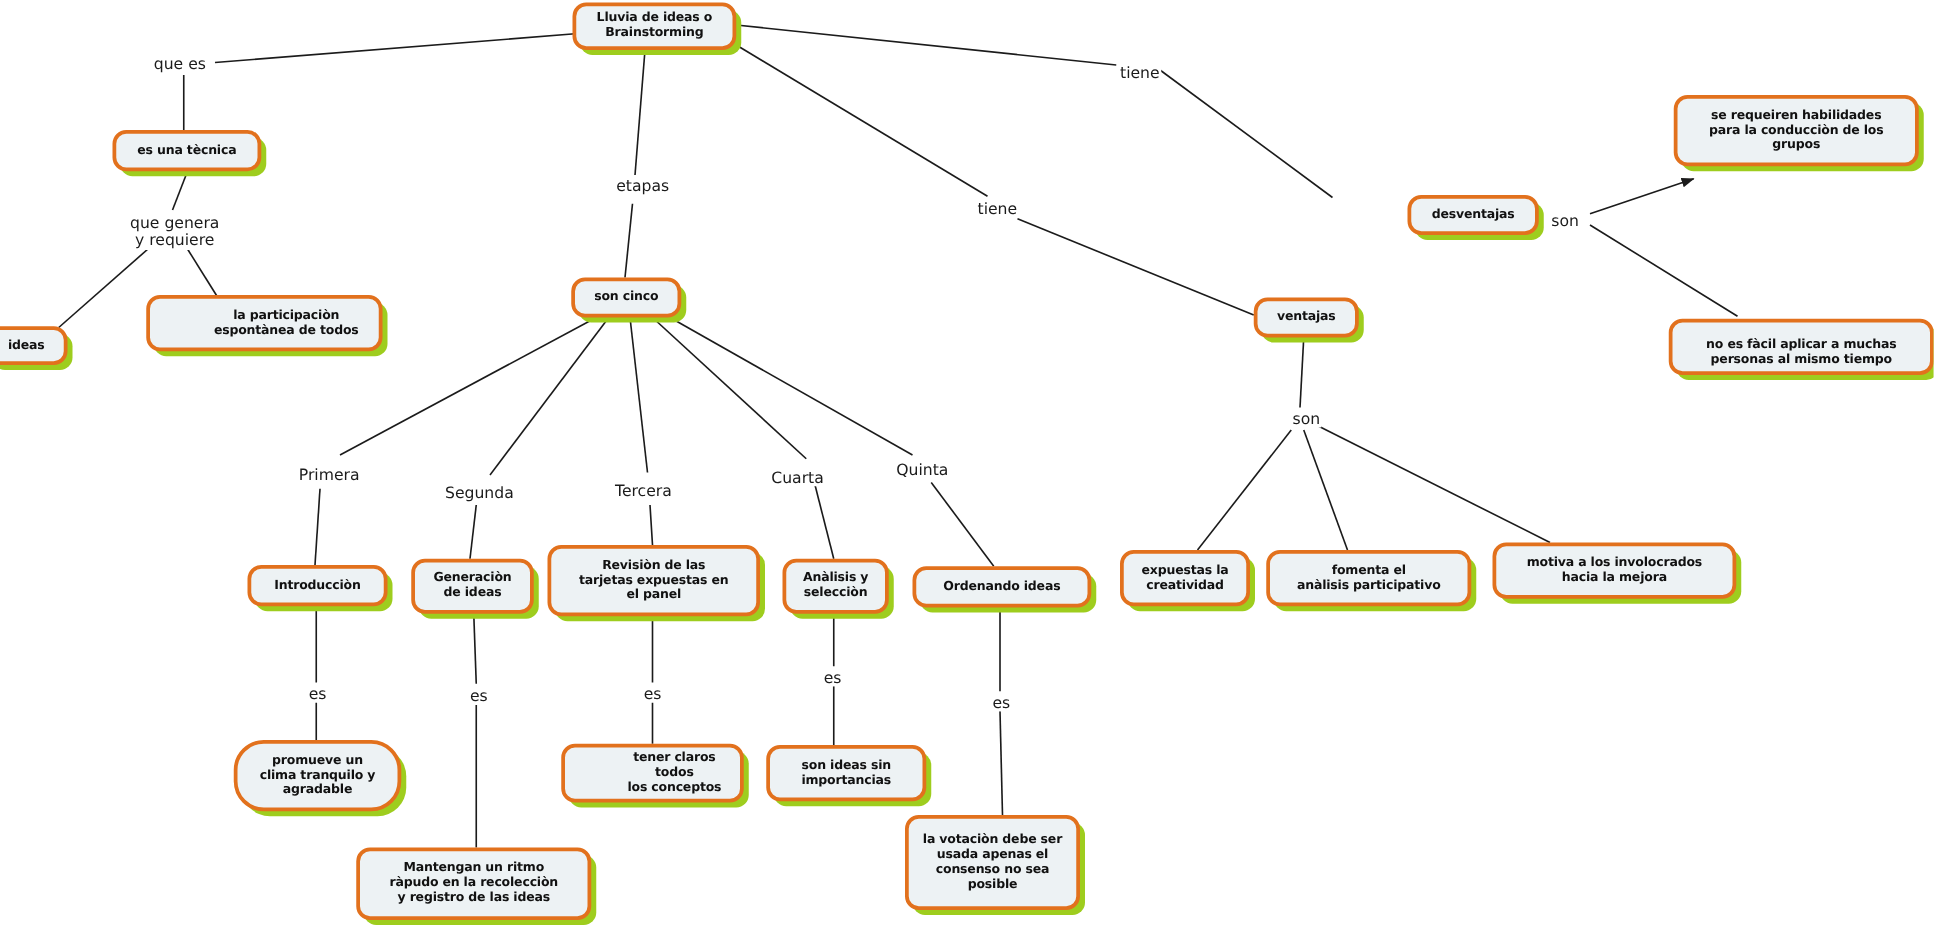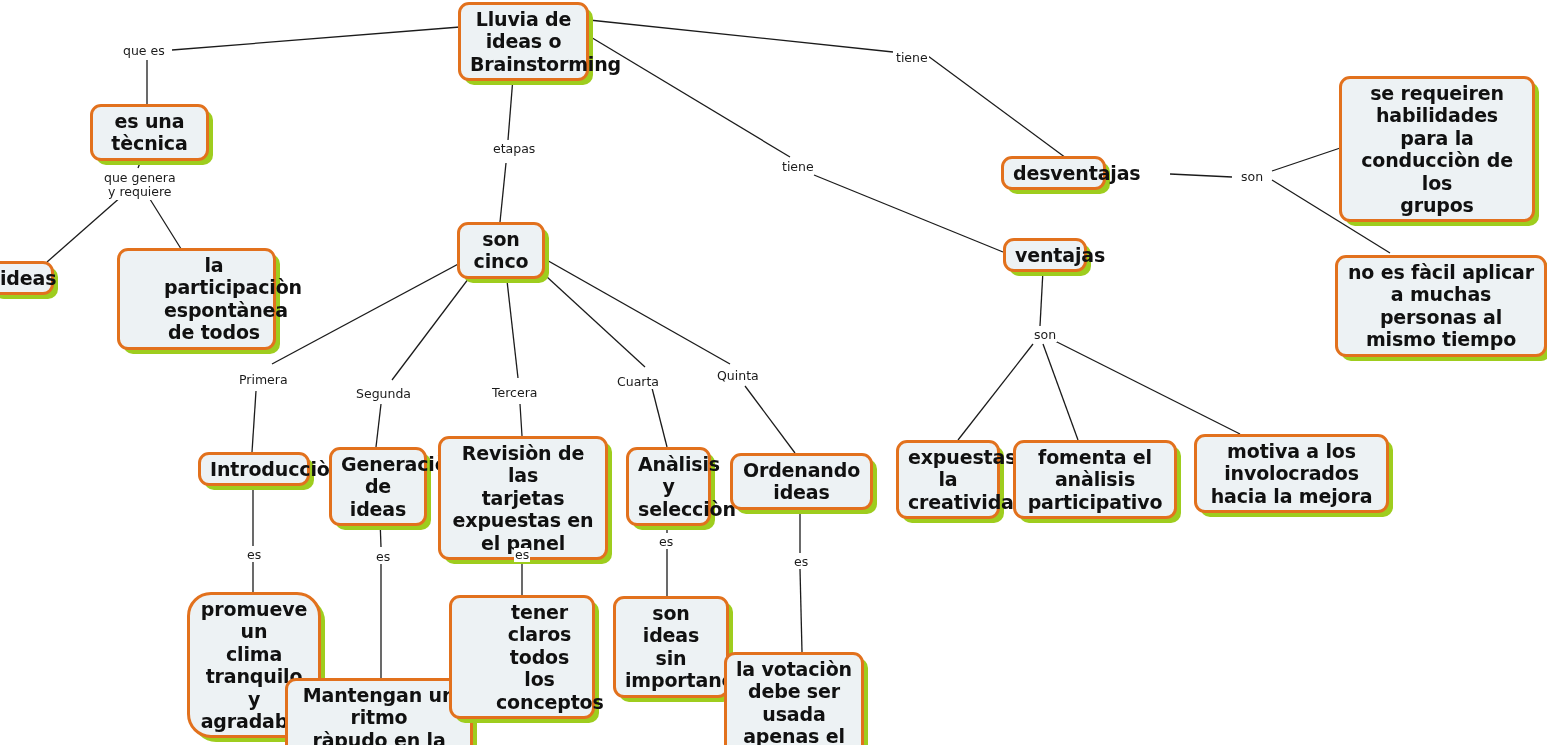--- a/index.html
+++ b/index.html
@@ -29,21 +29,21 @@
     background: #edf2f4;
     border: 3px solid #e2711d;
     border-radius: 11px;
     box-shadow: 5px 5px 0 -1px #9ecd1e;
     display: flex;
     align-items: center;
     justify-content: center;
     text-align: center;
     color: #111111;
     font-weight: bold;
-    font-size: 19px;
+    font-size: 10px;
     line-height: 1.18;
     padding: 3px 9px;
     letter-spacing: -0.15px;
     z-index: 5;
   }
   .node-text {
     display: block;
     width: 100%;
     white-space: pre-line;
   }
@@ -116,21 +116,21 @@
       <div class="node" style="left: 458px; top: 2px; width: 131px; min-height: 38px;">
         <span class="node-text">Lluvia de ideas o
 Brainstorming</span>
       </div>
       <div class="node" style="left: 90px; top: 104px; width: 119px; min-height: 33px;">
         <span class="node-text">es una tècnica</span>
       </div>
       <div class="node" style="left: -12px; top: 261px; width: 66px; min-height: 31px;">
         <span class="node-text">ideas</span>
       </div>
-      <div class="node" style="left: 117px; top: 248px; width: 159px; min-height: 45px; padding-left: 44px;">
+      <div class="node" style="left: 117px; top: 236px; width: 189px; min-height: 45px; padding-left: 44px;">
         <span class="node-text">la participaciòn
 espontànea de todos</span>
       </div>
       <div class="node" style="left: 457px; top: 222px; width: 88px; min-height: 32px;">
         <span class="node-text">son cinco</span>
       </div>
       <div class="node" style="left: 198px; top: 452px; width: 112px; min-height: 33px;">
         <span class="node-text">Introducciòn</span>
       </div>
       <div class="node" style="left: 329px; top: 447px; width: 98px; min-height: 44px;">
@@ -156,54 +156,54 @@
       </div>
       <div class="node" style="left: 285px; top: 678px; width: 188px; min-height: 58px;">
         <span class="node-text">Mantengan un ritmo
 ràpudo en la recolecciòn
 y registro de las ideas</span>
       </div>
       <div class="node" style="left: 449px; top: 595px; width: 146px; min-height: 45px; padding-left: 44px;">
         <span class="node-text">tener claros todos
 los conceptos</span>
       </div>
-      <div class="node" style="left: 613px; top: 596px; width: 116px; min-height: 45px;">
+      <div class="node" style="left: 613px; top: 596px; width: 128px; min-height: 45px;">
         <span class="node-text">son ideas sin
 importancias</span>
       </div>
       <div class="node" style="left: 724px; top: 652px; width: 140px; min-height: 76px;">
         <span class="node-text">la votaciòn debe ser
 usada apenas el
 consenso no sea
 posible</span>
       </div>
       <div class="node" style="left: 1003px; top: 238px; width: 84px; min-height: 32px;">
         <span class="node-text">ventajas</span>
       </div>
-      <div class="node" style="left: 1001px; top: 156px; width: 105px; min-height: 32px;">
+      <div class="node" style="left: 1126px; top: 156px; width: 105px; min-height: 32px;">
         <span class="node-text">desventajas</span>
       </div>
       <div class="node" style="left: 896px; top: 440px; width: 104px; min-height: 45px;">
         <span class="node-text">expuestas la
 creatividad</span>
       </div>
       <div class="node" style="left: 1013px; top: 440px; width: 164px; min-height: 45px;">
         <span class="node-text">fomenta el
 anàlisis participativo</span>
       </div>
       <div class="node" style="left: 1194px; top: 434px; width: 195px; min-height: 45px;">
         <span class="node-text">motiva a los involocrados
 hacia la mejora</span>
       </div>
       <div class="node" style="left: 1339px; top: 76px; width: 196px; min-height: 57px; text-align: center;">
         <span class="node-text">se requeiren habilidades
 para la conducciòn de los
 grupos</span>
       </div>
-      <div class="node" style="left: 1335px; top: 255px; width: 212px; min-height: 45px;">
+      <div class="node" style="left: 1335px; top: 255px; width: 212px; min-height: 45px; align-items: flex-end;">
         <span class="node-text">no es fàcil aplicar a muchas
 personas al mismo tiempo</span>
       </div>
     </div>
   <div id="label-group">
       <div class="edge-label" style="left: 122px; top: 44px;">que es</div>
       <div class="edge-label" style="left: 103px; top: 171px;">que genera
 y requiere</div>
       <div class="edge-label" style="left: 492px; top: 142px;">etapas</div>
       <div class="edge-label" style="left: 781px; top: 160px;">tiene</div>

